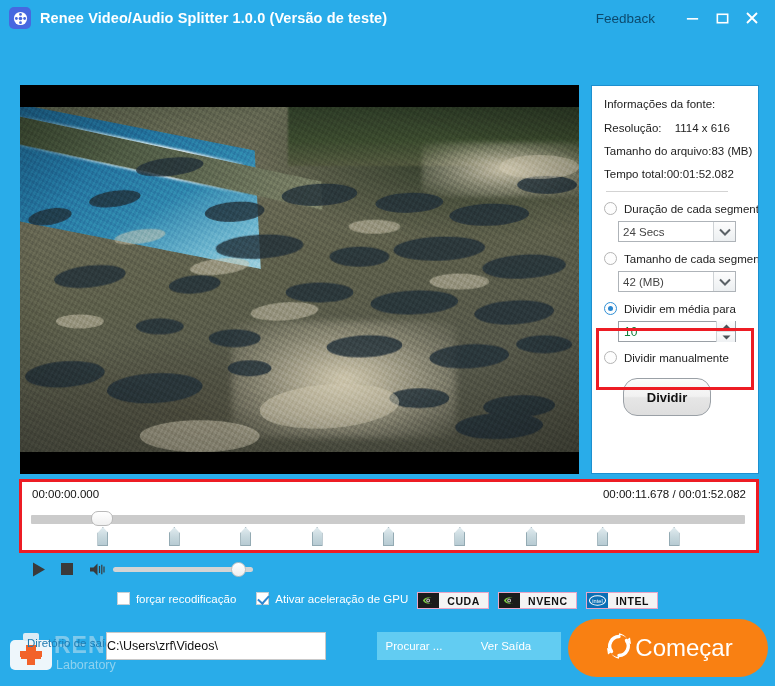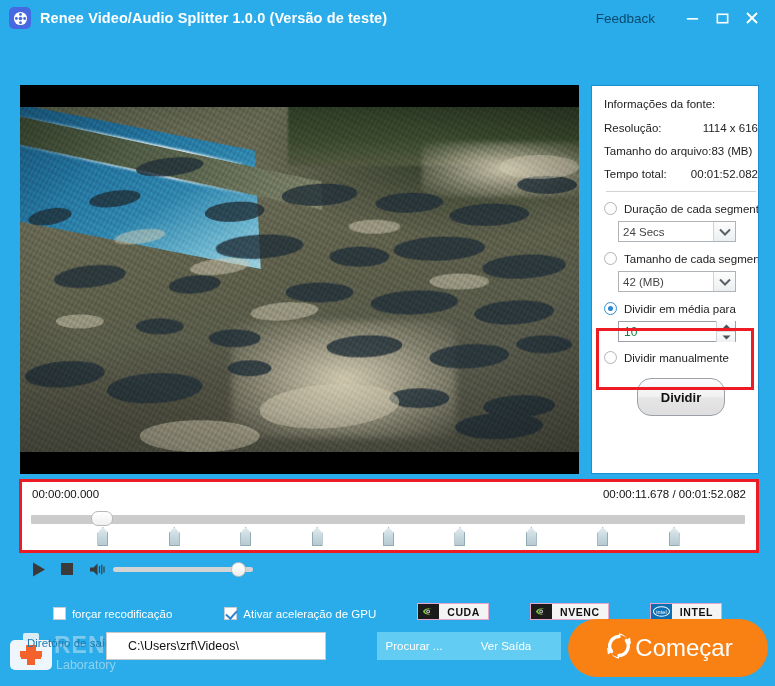--- a/index.html
+++ b/index.html
@@ -140,21 +140,21 @@
     left: 0; top: 0; width: 100%; height: 100%;
     background: radial-gradient(ellipse 85% 80% at 50% 45%, rgba(0,0,0,0) 55%, rgba(0,0,0,.32) 100%);
   }
 
   
   #info-panel {
     position: absolute; left: 591px; top: 85px;
     width: 168px; height: 389px;
     background: #ffffff;
     border: 1px solid #1d8fcf;
-    padding: 12px 0 0 12px;
+    padding: 12px 28px 0 12px;
     overflow: hidden;
   }
   .info-line {
     font-size: 11.5px; color: #222; white-space: nowrap;
     margin-bottom: 11px; display: flex;
   }
   .info-line .k { display: inline-block; }
   .info-line .v { margin-left: auto; }
   .info-line.tight .v { margin-left: 0; }
   #info-title { margin-bottom: 12px; }
@@ -282,21 +282,21 @@
   #volume-handle {
     position: absolute; left: 125px; top: -5px;
     width: 15px; height: 15px; border-radius: 50%;
     background: linear-gradient(180deg, #ffffff 0%, #eeeeee 100%);
     border: 1px solid #bfbfbf; cursor: grab;
   }
 
   
   #options-row {
     position: absolute; left: 0; top: 592px; width: 775px; height: 28px;
-    display: flex; align-items: flex-end; justify-content: center; gap: 32px;
+    display: flex; align-items: flex-start; justify-content: center;
   }
   .chk-row {
     display: flex; align-items: center; gap: 6px;
     color: #ffffff; font-size: 11.5px; white-space: nowrap;
     cursor: pointer;
   }
   .chkbox {
     width: 13px; height: 13px; background: #ffffff;
     border: 1px solid #c7ced3; flex: 0 0 auto;
     position: relative;
@@ -327,21 +327,21 @@
     position: absolute; left: 0; top: 630px; width: 775px; height: 34px;
   }
   #outdir-label {
     position: absolute; left: 27px; top: 7px;
     font-size: 11.5px; color: #1f7ab0; white-space: nowrap;
   }
   #outdir-input {
     position: absolute; left: 106px; top: 2px;
     width: 220px; height: 28px;
     background: #ffffff; border: 1px solid #c9c9c9;
-    display: flex; align-items: center; padding-left: 21px;
+    display: flex; align-items: center; padding-left: 0;
     font-size: 12.5px; color: #111; cursor: text;
   }
   #browse-button {
     position: absolute; left: 377px; top: 2px;
     width: 74px; height: 28px;
     background: #62CCF2; color: #ffffff; font-size: 11.5px;
     display: flex; align-items: center; justify-content: center;
     cursor: pointer;
   }
   #view-output-button {

